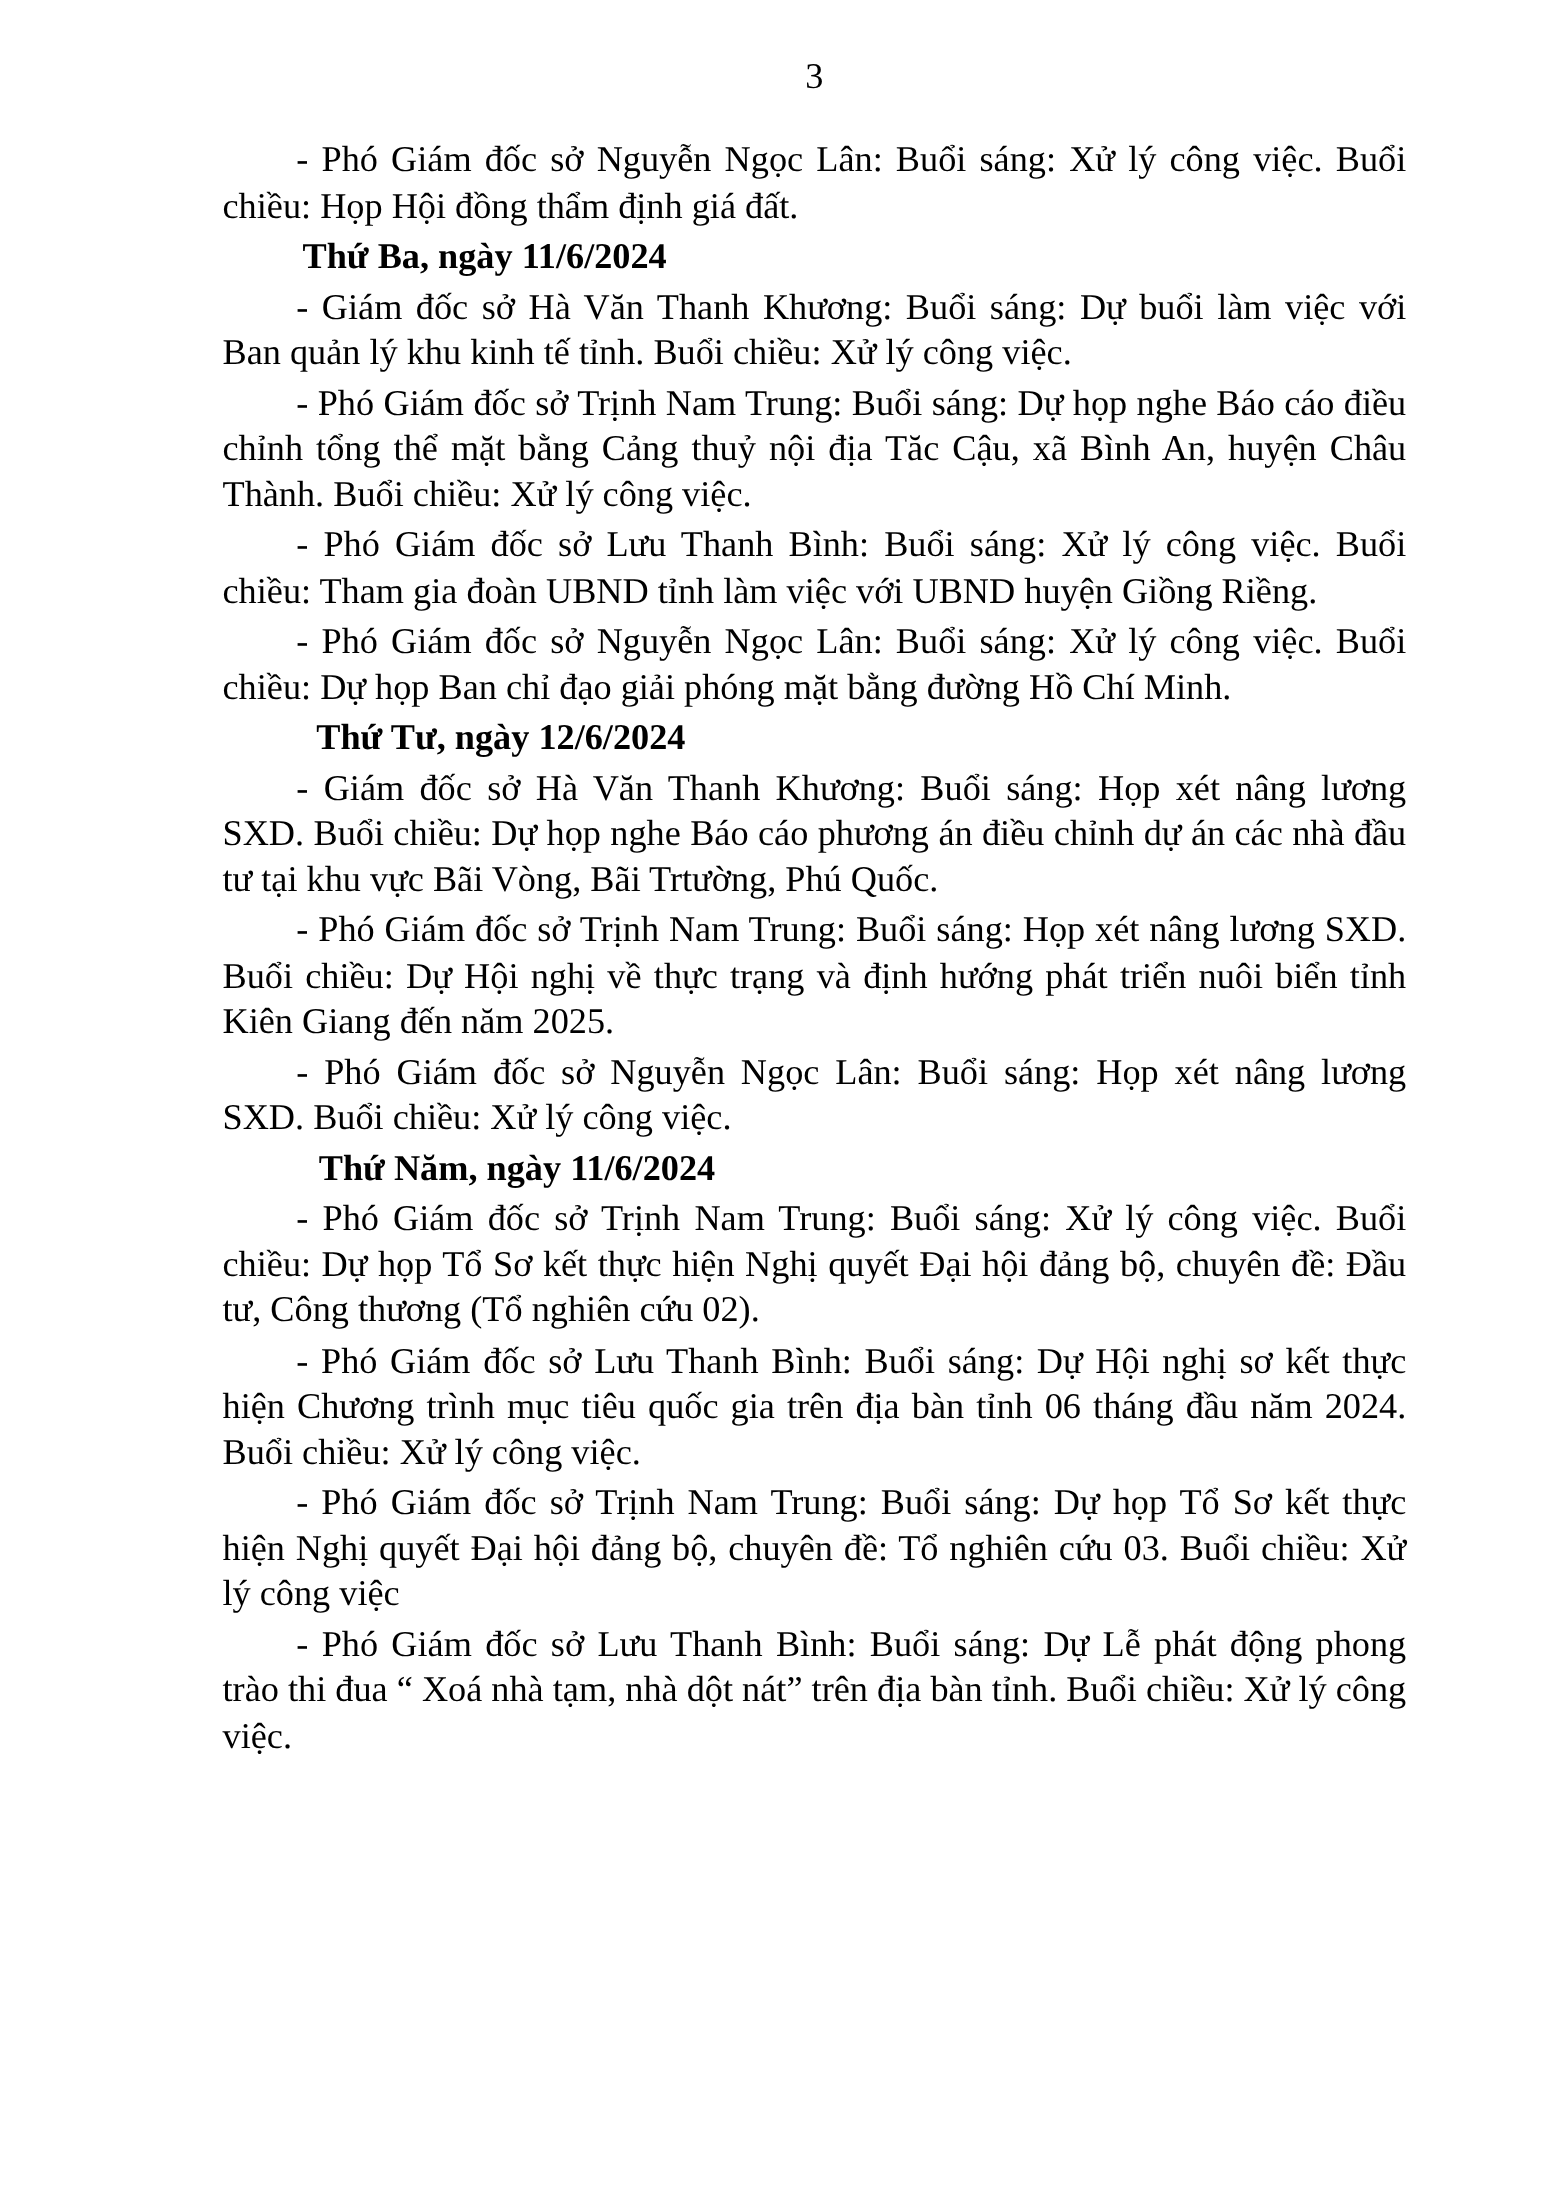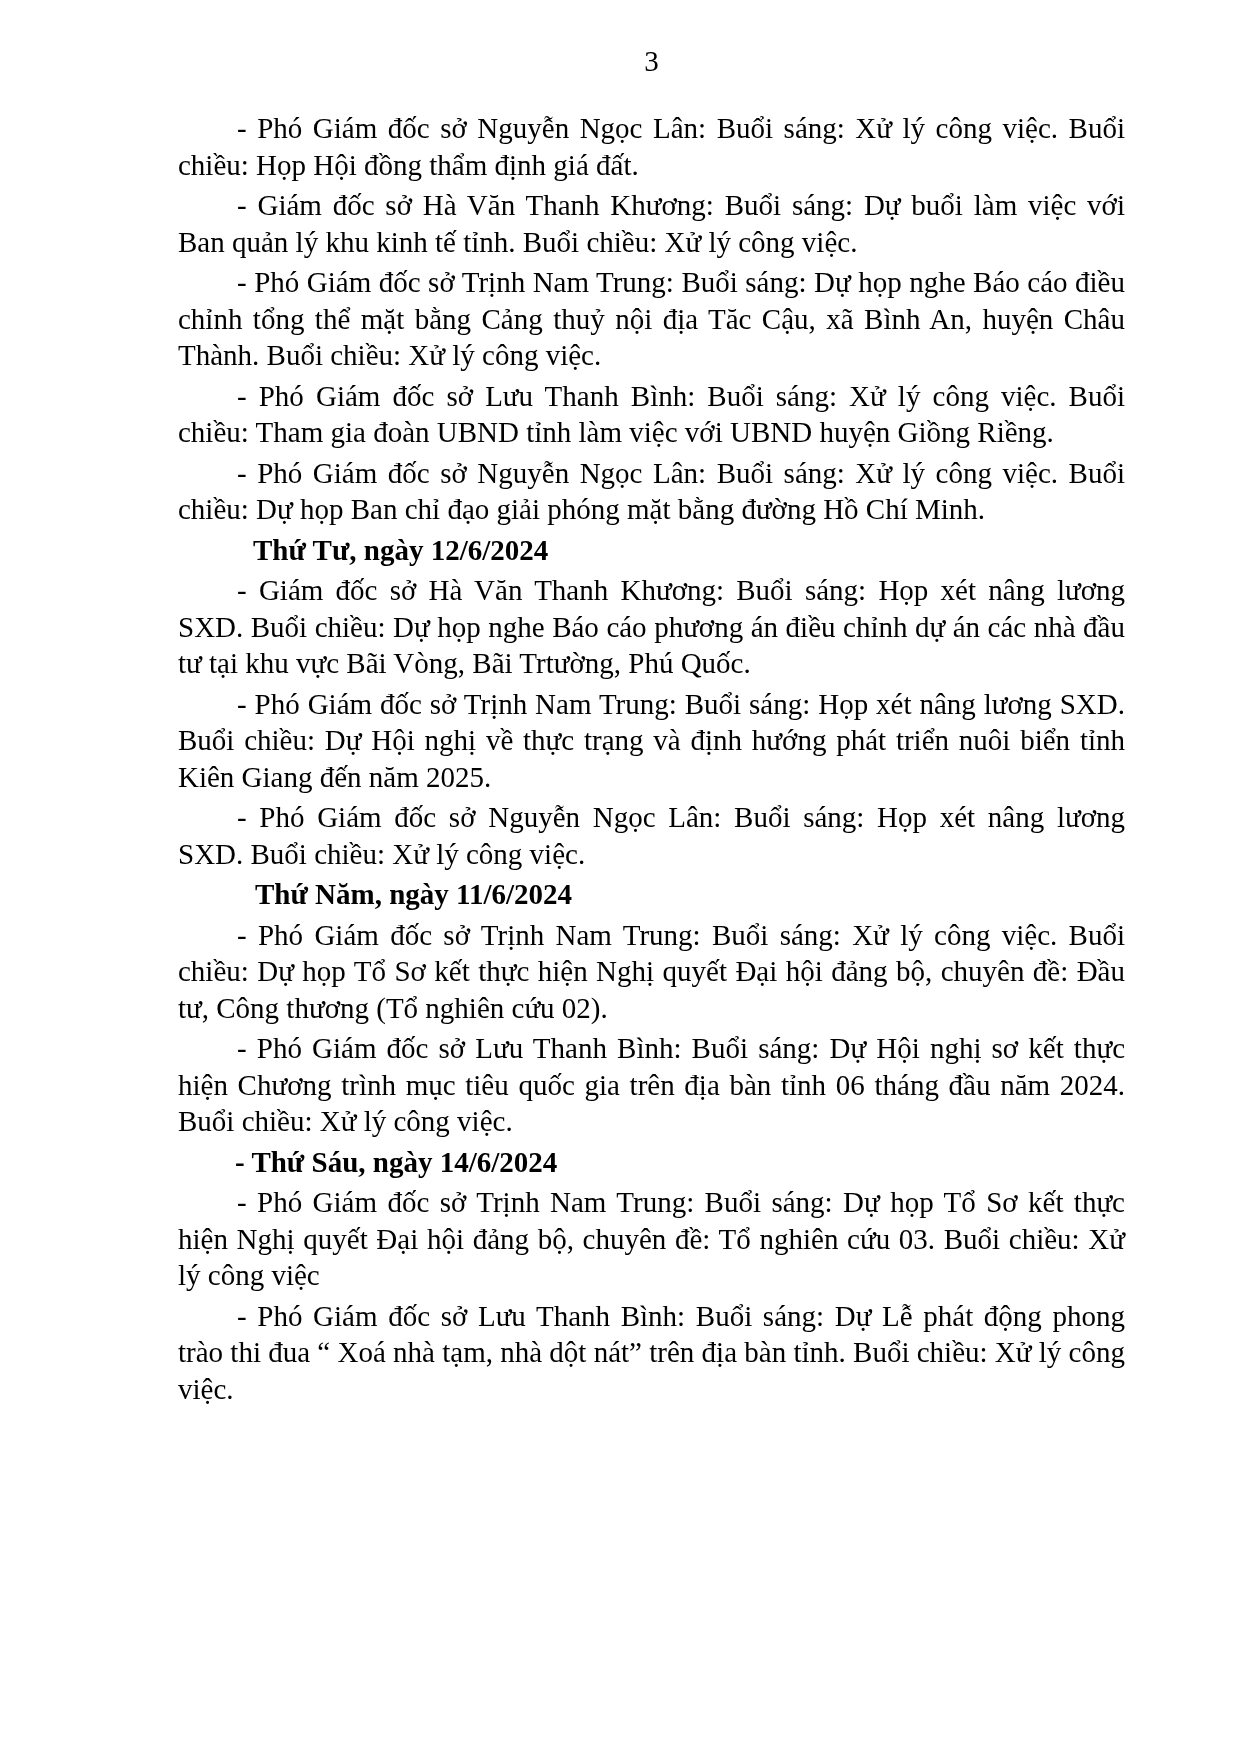--- a/index.html
+++ b/index.html
@@ -49,28 +49,28 @@
   .dh-4 { text-indent: 57px; }
 </style>
 </head>
 <body>
 
 <div class="page">
   <div class="page-number">3</div>
 
   <div class="content">
     <p class="para">- Phó Giám đốc sở Nguyễn Ngọc Lân: Buổi sáng: Xử lý công việc. Buổi chiều: Họp Hội đồng thẩm định giá đất.</p>
+    <p class="day-heading dh-1">Thứ Ba, ngày 11/6/2024</p>
     <p class="para">- Giám đốc sở Hà Văn Thanh Khương: Buổi sáng: Dự buổi làm việc với Ban quản lý khu kinh tế tỉnh. Buổi chiều: Xử lý công việc.</p>
     <p class="para">- Phó Giám đốc sở Trịnh Nam Trung: Buổi sáng: Dự họp nghe Báo cáo điều chỉnh tổng thể mặt bằng Cảng thuỷ nội địa Tăc Cậu, xã Bình An, huyện Châu Thành. Buổi chiều: Xử lý công việc.</p>
     <p class="para">- Phó Giám đốc sở Lưu Thanh Bình: Buổi sáng: Xử lý công việc. Buổi chiều: Tham gia đoàn UBND tỉnh làm việc với UBND huyện Giồng Riềng.</p>
     <p class="para">- Phó Giám đốc sở Nguyễn Ngọc Lân: Buổi sáng: Xử lý công việc. Buổi chiều: Dự họp Ban chỉ đạo giải phóng mặt bằng đường Hồ Chí Minh.</p>
     <p class="day-heading dh-2">Thứ Tư, ngày 12/6/2024</p>
     <p class="para">- Giám đốc sở Hà Văn Thanh Khương: Buổi sáng: Họp xét nâng lương SXD. Buổi chiều: Dự họp nghe Báo cáo phương án điều chỉnh dự án các nhà đầu tư tại khu vực Bãi Vòng, Bãi Trtường, Phú Quốc.</p>
     <p class="para">- Phó Giám đốc sở Trịnh Nam Trung:  Buổi sáng: Họp xét nâng lương SXD. Buổi chiều: Dự Hội nghị về thực trạng và định hướng phát triển nuôi biển tỉnh Kiên Giang đến năm 2025.</p>
     <p class="para">- Phó Giám đốc sở Nguyễn Ngọc Lân: Buổi sáng: Họp xét nâng lương SXD. Buổi chiều: Xử lý công việc.</p>
     <p class="day-heading dh-3">Thứ Năm, ngày 11/6/2024</p>
     <p class="para">- Phó Giám đốc sở Trịnh Nam Trung: Buổi sáng: Xử lý công việc. Buổi chiều: Dự họp Tổ Sơ kết thực hiện Nghị quyết Đại hội đảng bộ, chuyên đề: Đầu tư, Công thương (Tổ nghiên cứu 02).</p>
     <p class="para">- Phó Giám đốc sở Lưu Thanh Bình: Buổi sáng: Dự Hội nghị sơ kết thực hiện Chương trình mục tiêu quốc gia trên địa bàn tỉnh 06 tháng đầu năm 2024. Buổi chiều: Xử lý công việc.</p>
-    <p class="day-heading dh-4">- Thứ Sáu, ngày 14/6/2024</p>
     <p class="para">- Phó Giám đốc sở Trịnh Nam Trung: Buổi sáng: Dự họp Tổ Sơ kết thực hiện Nghị quyết Đại hội đảng bộ, chuyên đề: Tổ nghiên cứu 03. Buổi chiều: Xử lý công việc</p>
     <p class="para">- Phó Giám đốc sở Lưu Thanh Bình: Buổi sáng: Dự Lễ phát động phong trào thi đua “ Xoá nhà tạm, nhà dột nát” trên địa bàn tỉnh. Buổi chiều: Xử lý công việc.</p>
   </div>
 </div>
 
 </body></html>

